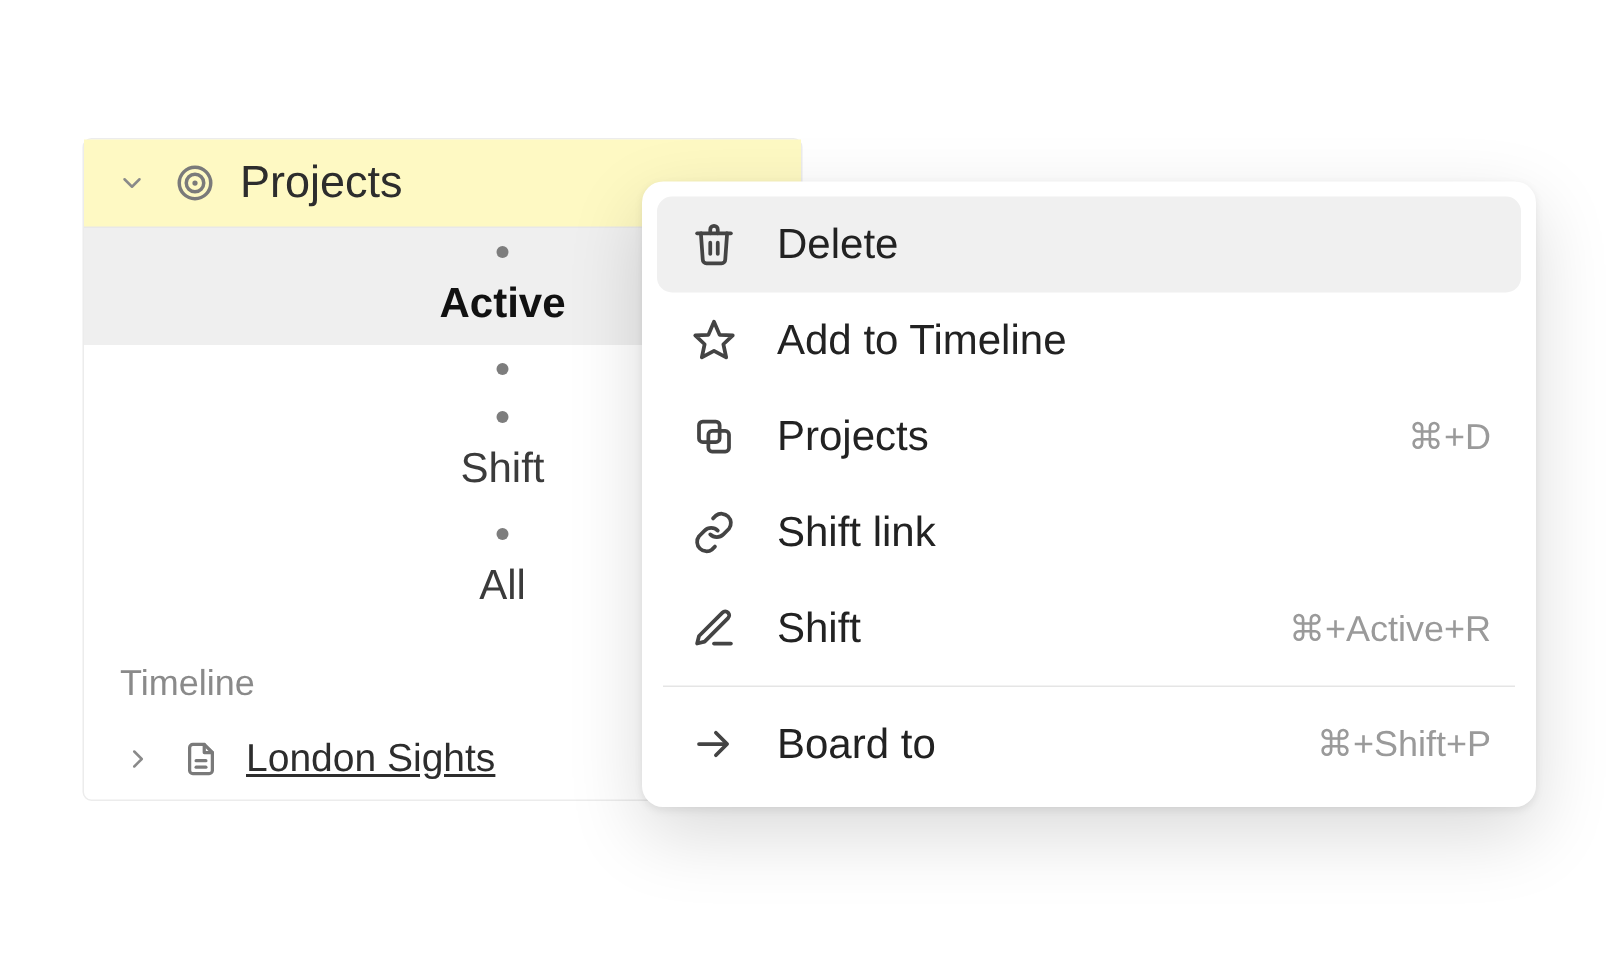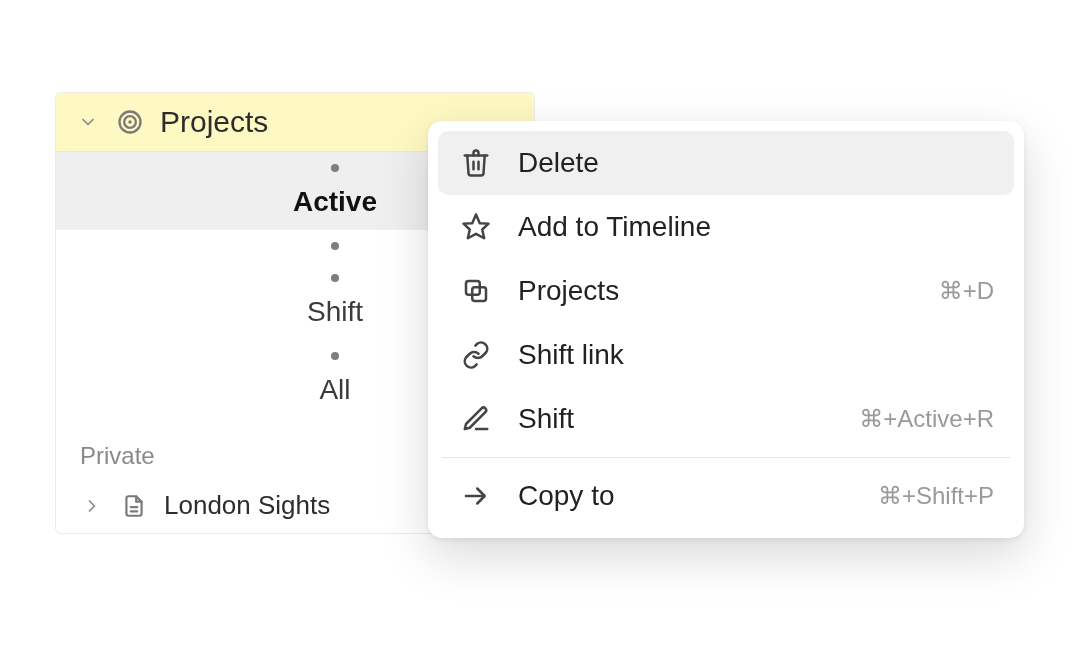--- a/index.html
+++ b/index.html
@@ -114,23 +114,23 @@
     </div>
     <div class="sb-row sb-sub">
       <span class="bullet"></span>
       <span>Shift</span>
     </div>
     <div class="sb-row sb-sub">
       <span class="bullet"></span>
       <span>All</span>
     </div>
 
-    <div class="sb-section-label">Private</div>
-
-    <div class="sb-row" style="padding-left:24px;">
+    <div class="sb-section-label">Timeline</div>
+
+    <div class="sb-row" style="padding-left:24px;text-decoration:underline;">
       <span class="chev-slot">
         <svg width="20" height="20" viewBox="0 0 24 24">
             <polyline points="9 6 15 12 9 18"></polyline>
           </svg>
       </span>
       <span class="icon-slot">
         <svg width="26" height="26" viewBox="0 0 24 24">
             <path d="M14 3H7a2 2 0 0 0-2 2v14a2 2 0 0 0 2 2h10a2 2 0 0 0 2-2V8z"></path>
             <polyline points="14 3 14 8 19 8"></polyline>
             <line x1="9" y1="13" x2="15" y2="13"></line>
@@ -202,19 +202,19 @@
 
     <div class="menu-sep"></div>
 
     <div class="menu-item">
       <span class="menu-icon">
         <svg width="30" height="30" viewBox="0 0 24 24">
             <path d="M4 12h14"></path>
             <path d="M13 6l6 6-6 6"></path>
           </svg>
       </span>
-      <span class="menu-label">Copy to</span>
+      <span class="menu-label">Board to</span>
       <span class="menu-shortcut">⌘+Shift+P</span>
     </div>
 
   </div>
 
 </div>
 
 </body></html>

